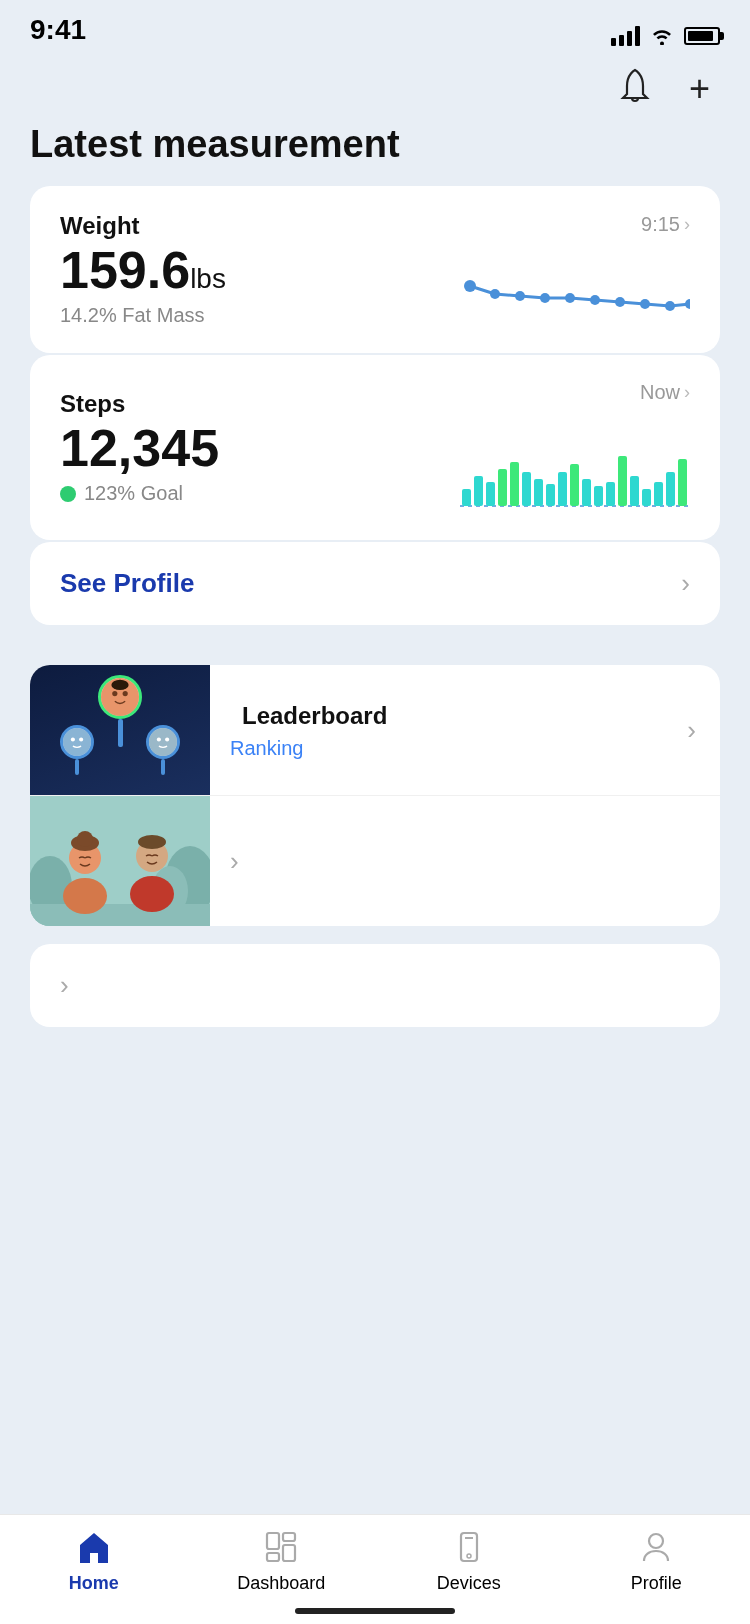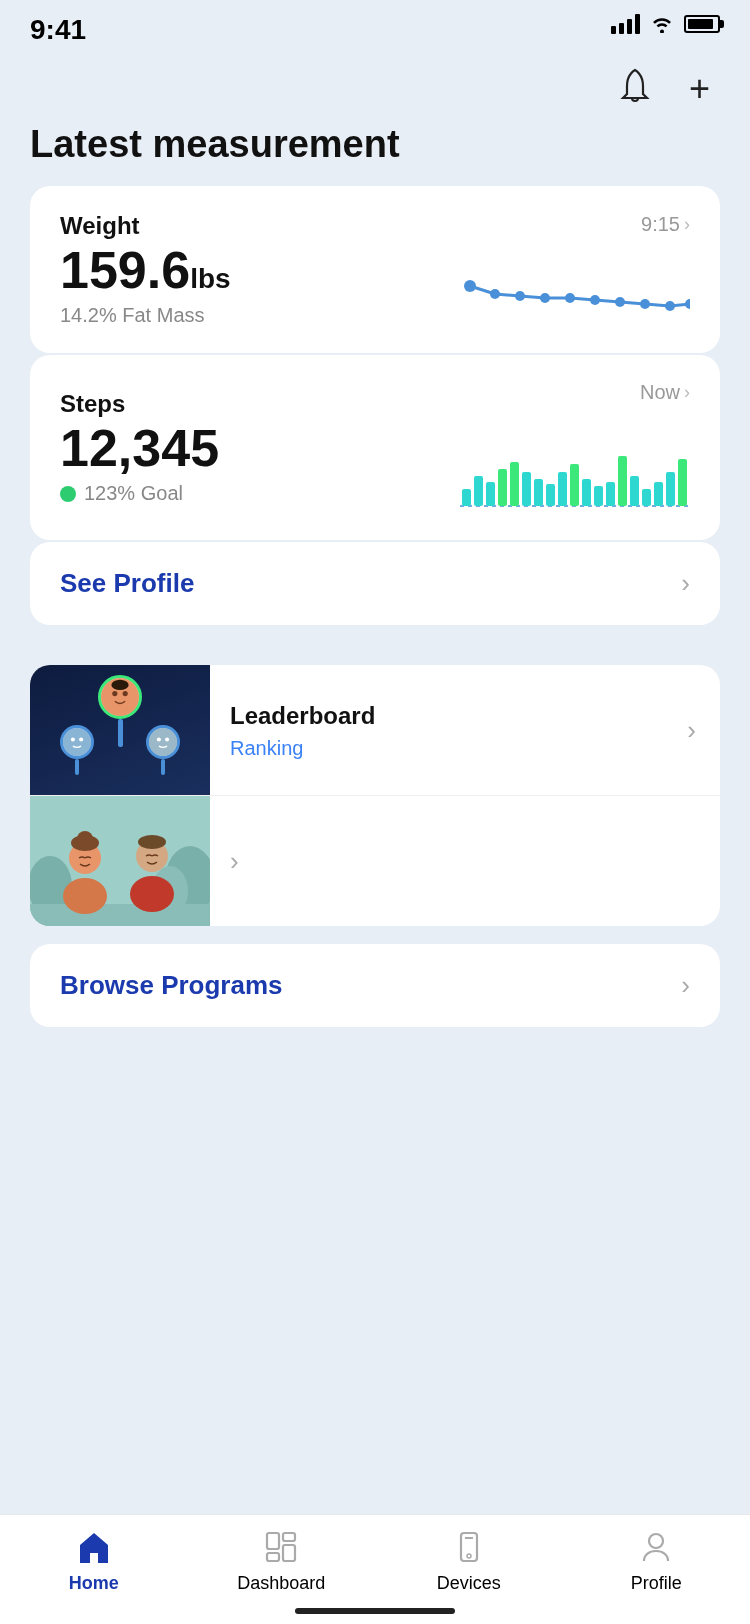--- a/index.html
+++ b/index.html
@@ -10,21 +10,21 @@
       background: #e8eef5;
       font-family: -apple-system, BlinkMacSystemFont, 'Helvetica Neue', Arial, sans-serif;
       position: relative;
       overflow-x: hidden;
     }
 
     
     .status-bar {
       display: flex;
       justify-content: space-between;
-      align-items: flex-start;
+      align-items: flex-end;
       padding: 14px 30px 8px;
       height: 54px;
     }
     .status-time {
       font-size: 28px;
       font-weight: 600;
       color: #000;
     }
     .status-icons {
       display: flex;
@@ -135,21 +135,21 @@
     }
     .card-value {
       font-size: 52px;
       font-weight: 700;
       color: #111;
       line-height: 1;
       margin-bottom: 8px;
     }
     .card-value span.unit {
       font-size: 28px;
-      font-weight: 700;
+      font-weight: 400;
     }
     .card-sub {
       font-size: 20px;
       color: #888;
       display: flex;
       align-items: center;
       gap: 8px;
     }
     .goal-dot {
       width: 16px;
@@ -327,20 +327,21 @@
       align-items: center;
       justify-content: space-between;
     }
     .program-details {}
     .program-name {
       font-size: 24px;
       font-weight: 700;
       color: #111;
       line-height: 1.3;
       margin-bottom: 6px;
+      margin-left: 12px;
     }
     .program-sub {
       font-size: 20px;
       color: #3b82f6;
     }
 
     
     .browse-btn {
       background: #fff;
       border-radius: 20px;
@@ -617,21 +618,20 @@
           <path d="M117 66 Q122 70 127 66" stroke="#6b3a1f" stroke-width="1.5" fill="none"></path>
         </svg>
       </div>
       <div class="program-info">
         <span class="chevron-right">›</span>
       </div>
     </div>
   </div>
 
   <button class="browse-btn">
-    <span class="browse-text">Browse Programs</span>
     <span class="chevron-right">›</span>
   </button>
 
   <div style="height:120px;"></div>
 </div>
 
 <nav class="bottom-nav">
 
   <button class="nav-item">
     <div class="nav-icon">

